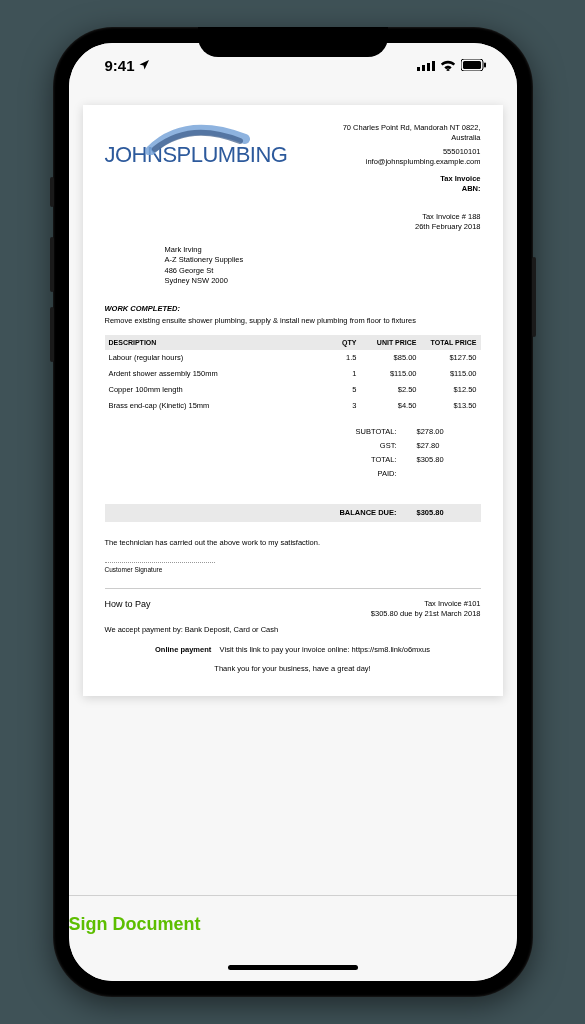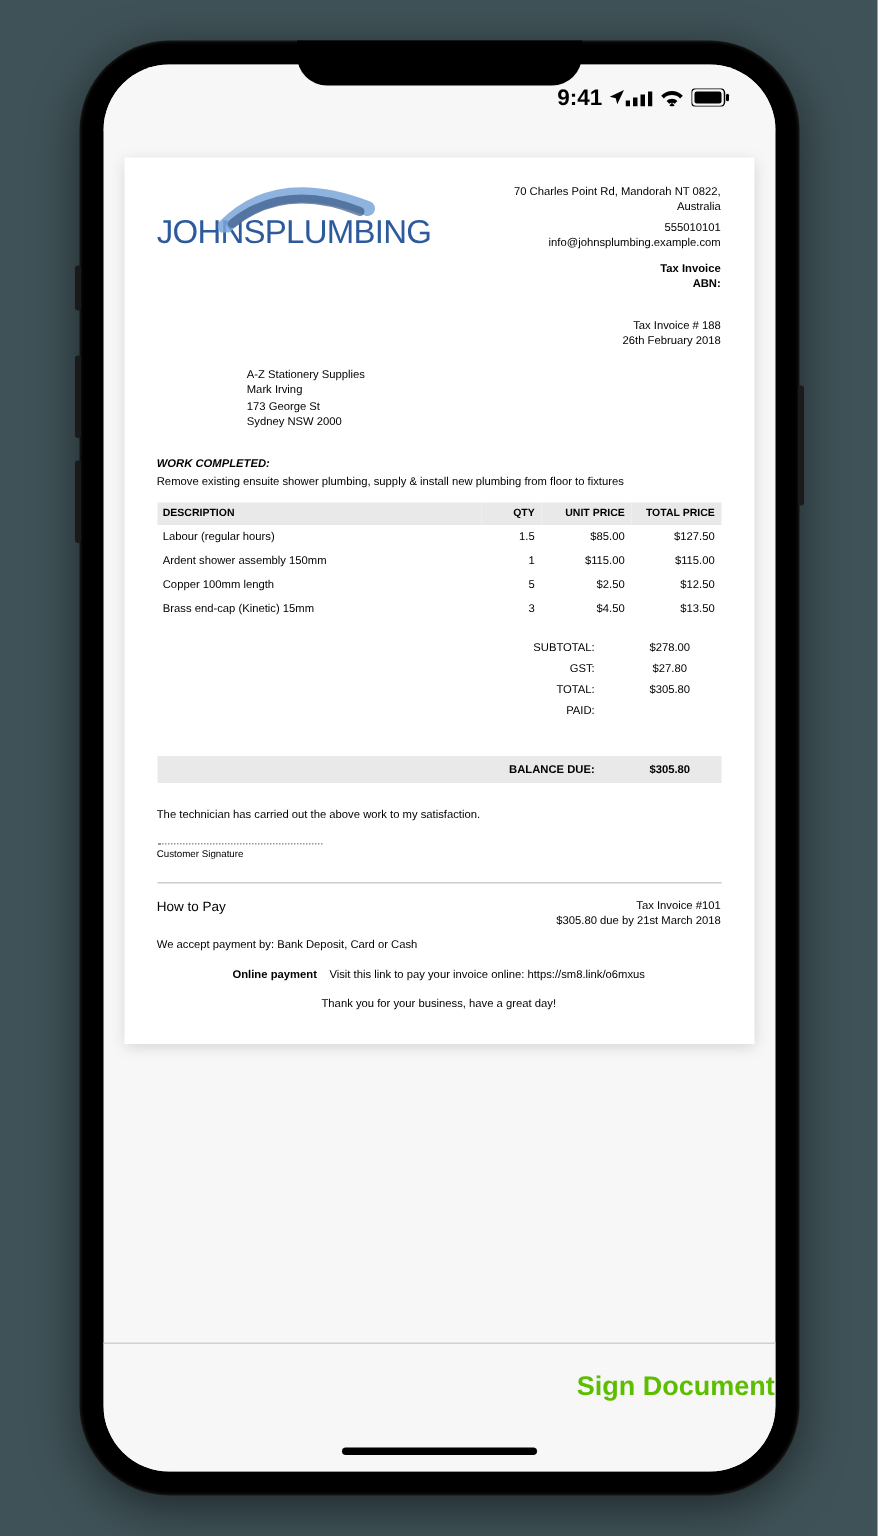--- a/index.html
+++ b/index.html
@@ -39,21 +39,21 @@
     width: 190px;
     height: 30px;
     background: #000;
     border-bottom-left-radius: 20px;
     border-bottom-right-radius: 20px;
     z-index: 100;
   }
   .status-bar {
     height: 44px;
     display: flex;
-    justify-content: flex-end;
+    justify-content: space-between;
     align-items: center;
     padding: 0 30px 0 36px;
     font-size: 15px;
     font-weight: 600;
     background: #f7f7f7;
     position: relative;
     z-index: 10;
   }
   .status-left { display: flex; align-items: center; gap: 3px; }
   .status-right { display: flex; align-items: center; gap: 5px; }
@@ -113,39 +113,39 @@
     padding: 3px 4px;
     text-align: right;
     font-size: 7px;
   }
   table.line-items thead th:first-child { text-align: left; }
   table.line-items tbody td { padding: 3px 4px; text-align: right; }
   table.line-items tbody td:first-child { text-align: left; }
   .totals { margin-top: 12px; }
   .totals-row { display: flex; justify-content: flex-end; font-size: 7.5px; padding: 2px 4px; }
   .totals-row .lbl { width: 90px; text-align: right; margin-right: 20px; }
-  .totals-row .val { width: 60px; text-align: center; }
+  .totals-row .val { width: 60px; text-align: left; }
   .totals-row.balance { background: #e9e9e9; font-weight: 700; padding: 4px; margin-top: 24px; }
   .satisfaction { font-size: 7.5px; margin: 16px 0 4px; }
   .sig-line { border-top: 1px dotted #999; width: 110px; margin: 14px 0 3px; }
   .sig-label { font-size: 6.5px; }
   .pay-section { border-top: 0.5px solid #ccc; margin-top: 14px; padding-top: 10px; display:flex; justify-content: space-between;}
   .how-pay { font-size: 9px; font-weight: 400; }
   .pay-right { text-align: right; font-size: 7.5px; }
   .pay-note { font-size: 7.5px; margin-top: 6px; }
   .online-pay { font-size: 7.5px; margin-top: 10px; text-align: center; }
   .online-pay b { font-weight: 700; }
   .thank-you { font-size: 7.5px; text-align: center; margin-top: 10px; }
   .footer-btn {
     height: 58px;
     background: #f7f7f7;
     border-top: 0.5px solid #d0d0d0;
     display: flex;
     align-items: center;
-    justify-content: flex-end;
+    justify-content: flex-start;
     color: #5dbe00;
     font-size: 18px;
     font-weight: 600;
   }
   .home-indicator {
     height: 28px;
     background: #f7f7f7;
     display: flex;
     align-items: center;
     justify-content: center;
@@ -218,23 +218,23 @@
             <div style="font-weight:700">ABN:</div>
           </div>
         </div>
 
         <div class="inv-meta">
           <div>Tax Invoice # 188</div>
           <div>26th February 2018</div>
         </div>
 
         <div class="customer">
+          <div>Mark Irving</div>
           <div>A-Z Stationery Supplies</div>
-          <div>Mark Irving</div>
-          <div>173 George St</div>
+          <div>486 George St</div>
           <div>Sydney NSW 2000</div>
         </div>
 
         <div class="work-title">WORK COMPLETED:</div>
         <div class="work-desc">Remove existing ensuite shower plumbing, supply &amp; install new plumbing from floor to fixtures</div>
 
         <table class="line-items">
           <thead>
             <tr>
               <th>DESCRIPTION</th>

